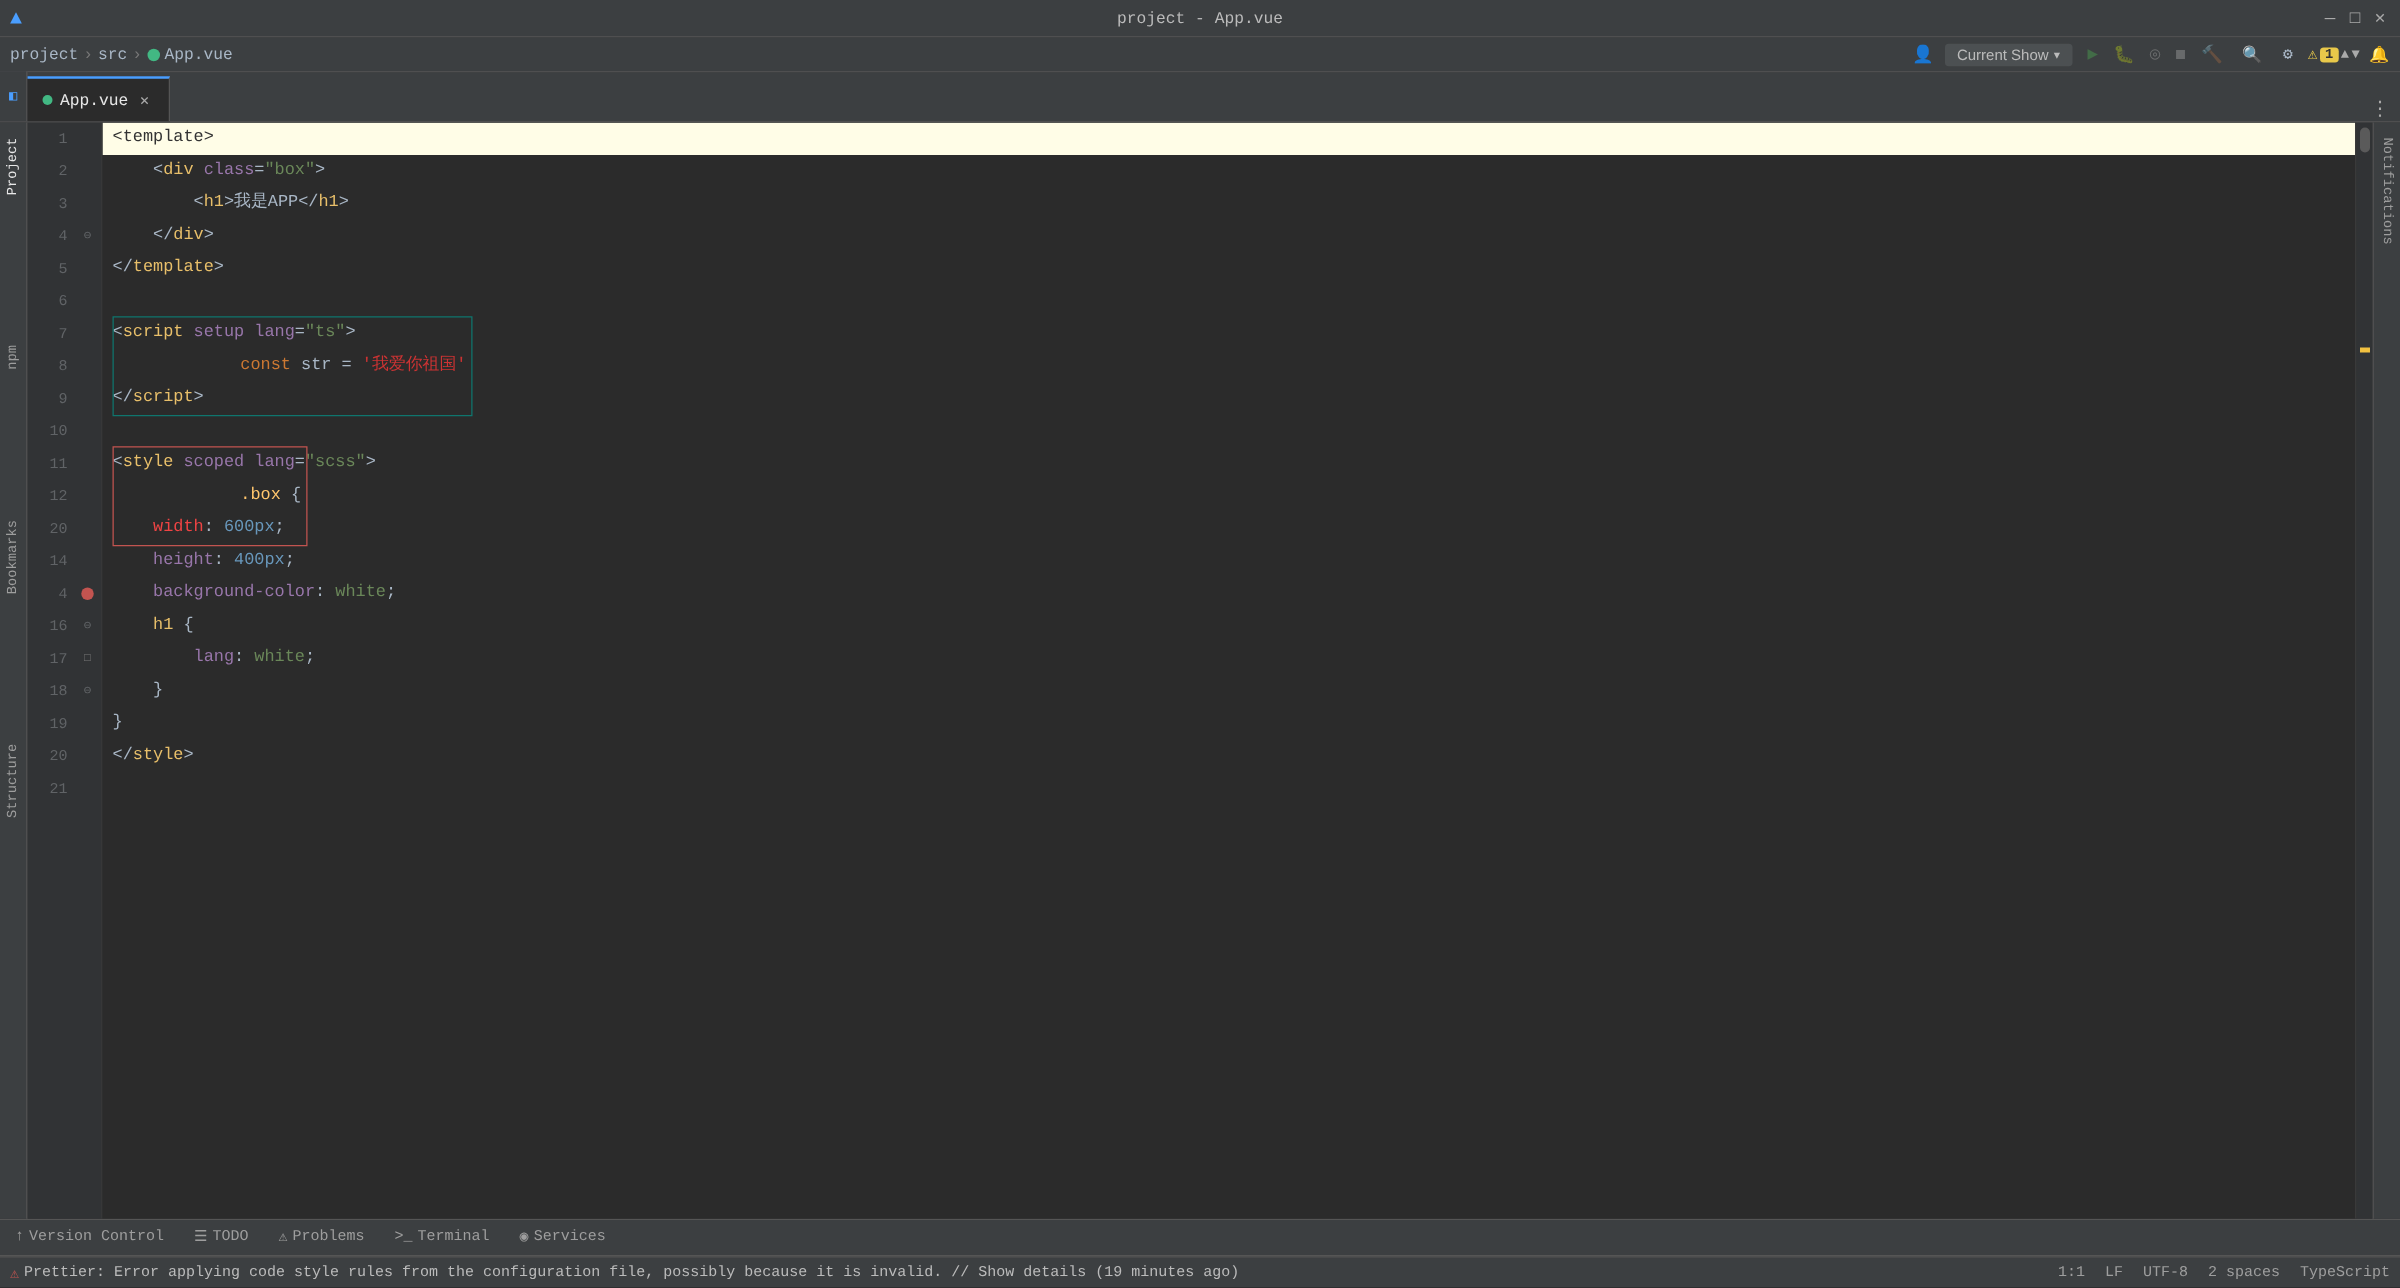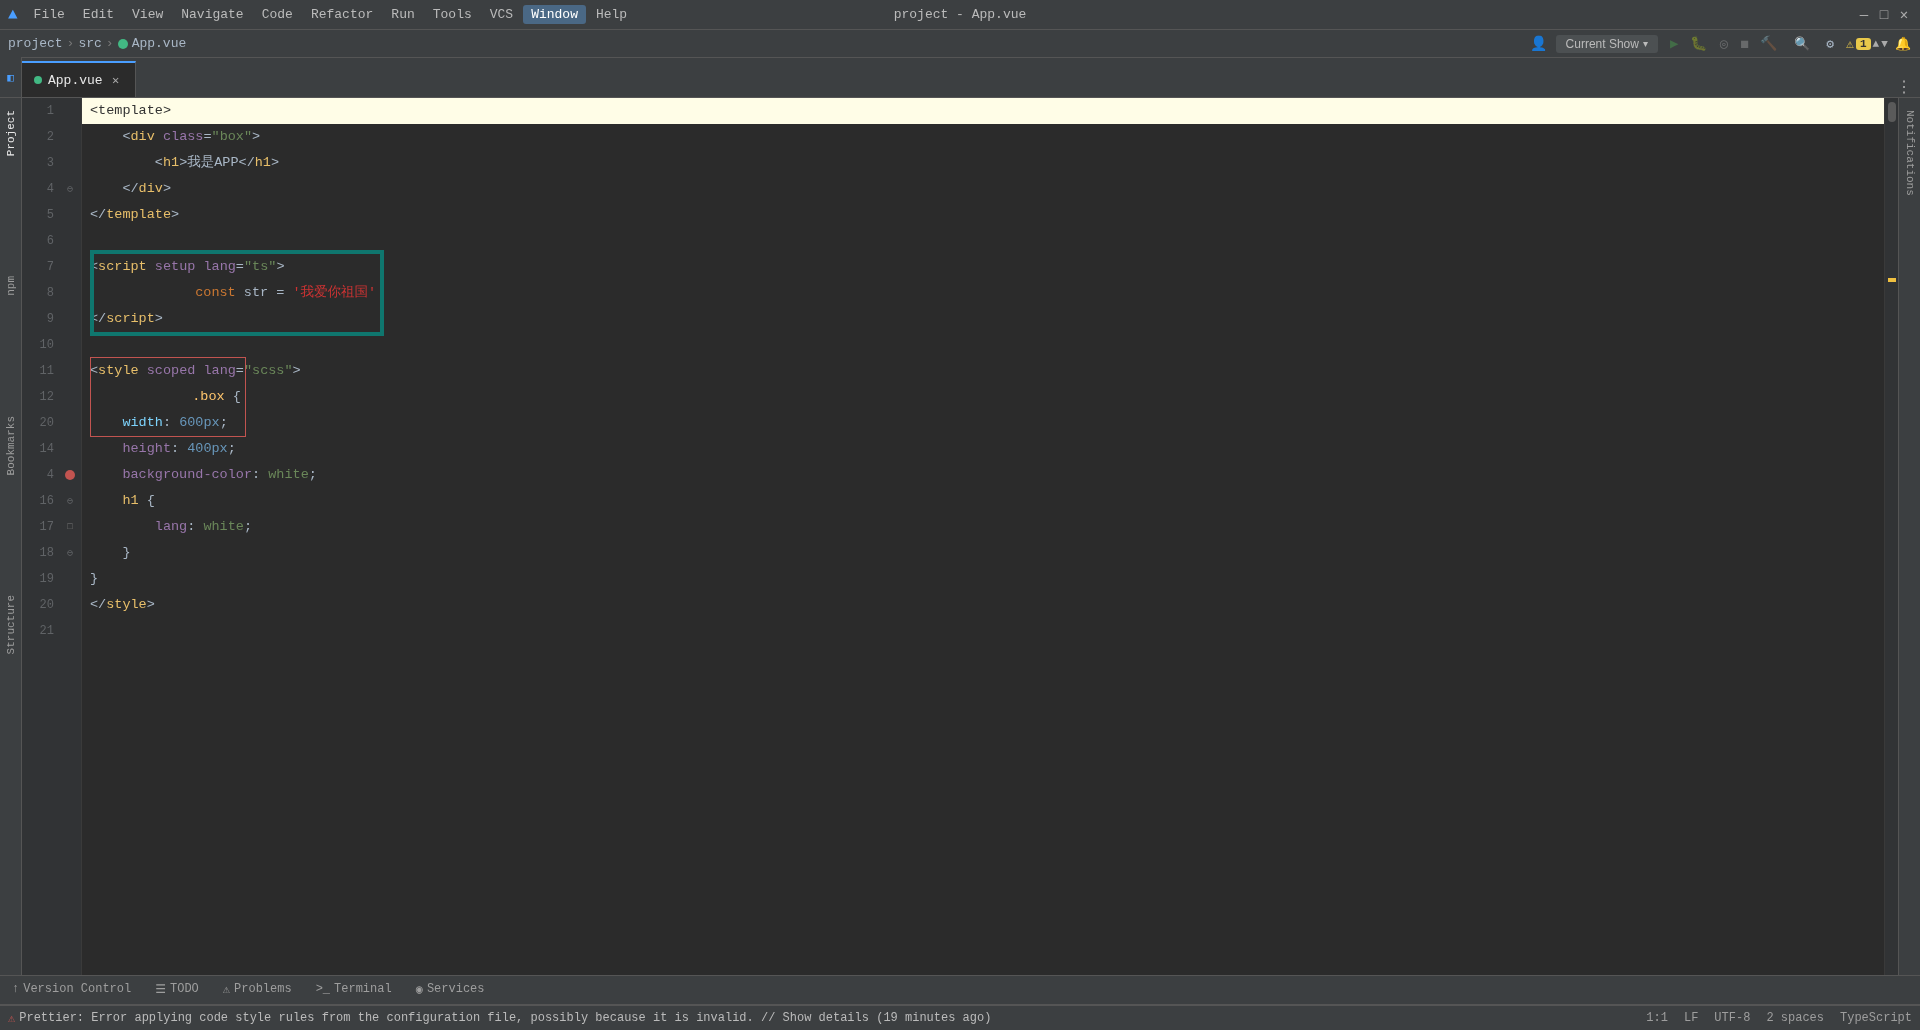--- a/index.html
+++ b/index.html
@@ -372,33 +372,20 @@
       color: #9e9e9e;
       cursor: pointer;
       padding: 4px 2px;
     }
   </style>
 </head>
 <body>
 
 <div class="title-bar">
   <div style="margin-right:8px; color:#4a9eff; font-size:16px;">▲</div>
-  <div class="title-bar-menu">
-    <span class="menu-item">File</span>
-    <span class="menu-item">Edit</span>
-    <span class="menu-item">View</span>
-    <span class="menu-item">Navigate</span>
-    <span class="menu-item">Code</span>
-    <span class="menu-item">Refactor</span>
-    <span class="menu-item">Run</span>
-    <span class="menu-item">Tools</span>
-    <span class="menu-item">VCS</span>
-    <span class="menu-item active">Window</span>
-    <span class="menu-item">Help</span>
-  </div>
   <div class="title-center">project - App.vue</div>
   <div class="title-controls">
     <div class="title-btn">—</div>
     <div class="title-btn">□</div>
     <div class="title-btn">✕</div>
   </div>
 </div>
 
 <div class="breadcrumb-bar">
   <span class="breadcrumb-item">project</span>
@@ -595,21 +582,21 @@
           <span style="color:#a9b7c6;">&lt;/</span><span style="color:#e8bf6a;">template</span><span style="color:#a9b7c6;">&gt;</span>
         </div>
 
         <div class="code-line">&nbsp;</div>
 
         <div class="code-line">
           <span style="color:#a9b7c6;">&lt;</span><span style="color:#e8bf6a;">script</span><span style="color:#a9b7c6;"> </span><span style="color:#9876aa;">setup</span><span style="color:#a9b7c6;"> </span><span style="color:#9876aa;">lang</span><span style="color:#a9b7c6;">=</span><span style="color:#6a8759;">"ts"</span><span style="color:#a9b7c6;">&gt;</span>
         </div>
 
         <div class="code-line" style="position:relative;">
-          <span style="display:inline-block; border:4px solid #0f766e; padding:0 4px; background:transparent;font-family:Liberation Mono, monospace;">
+          <span style="display:inline-block; border:1px solid #0f766e; padding:0 4px; background:transparent;font-family:Liberation Mono, monospace;">
             <span style="color:#cc7832;">const</span><span style="color:#a9b7c6;"> str = </span><span style="color:#cc3333;">'我爱你祖国'</span>
           </span>
         </div>
 
         <div class="code-line">
           <span style="color:#a9b7c6;">&lt;/</span><span style="color:#e8bf6a;">script</span><span style="color:#a9b7c6;">&gt;</span>
         </div>
 
         <div class="code-line">&nbsp;</div>
 
@@ -617,21 +604,21 @@
           <span style="color:#a9b7c6;">&lt;</span><span style="color:#e8bf6a;">style</span><span style="color:#a9b7c6;"> </span><span style="color:#9876aa;">scoped</span><span style="color:#a9b7c6;"> </span><span style="color:#9876aa;">lang</span><span style="color:#a9b7c6;">=</span><span style="color:#6a8759;">"scss"</span><span style="color:#a9b7c6;">&gt;</span>
         </div>
 
         <div class="code-line">
           <span style="display:inline-block; border:1px solid #c25450; padding:0 4px; background:transparent;">
             <span style="color:#ffc66d;">.box</span><span style="color:#a9b7c6;"> {</span>
           </span>
         </div>
 
         <div class="code-line">
-          <span style="color:#a9b7c6;">    </span><span style="color:#7dd3fc;">width</span><span style="color:#a9b7c6;">: </span><span style="color:#6897bb;">600px</span><span style="color:#a9b7c6;">;</span>
+          <span style="color:#a9b7c6;">    </span><span style="color:#ef4444;">width</span><span style="color:#a9b7c6;">: </span><span style="color:#6897bb;">600px</span><span style="color:#a9b7c6;">;</span>
         </div>
 
         <div class="code-line">
           <span style="color:#a9b7c6;">    </span><span style="color:#9876aa;">height</span><span style="color:#a9b7c6;">: </span><span style="color:#6897bb;">400px</span><span style="color:#a9b7c6;">;</span>
         </div>
 
         <div class="code-line">
           <span style="color:#a9b7c6;">    </span><span style="color:#9876aa;">background-color</span><span style="color:#a9b7c6;">: </span><span style="color:#6a8759;">white</span><span style="color:#a9b7c6;">;</span>
         </div>
 

